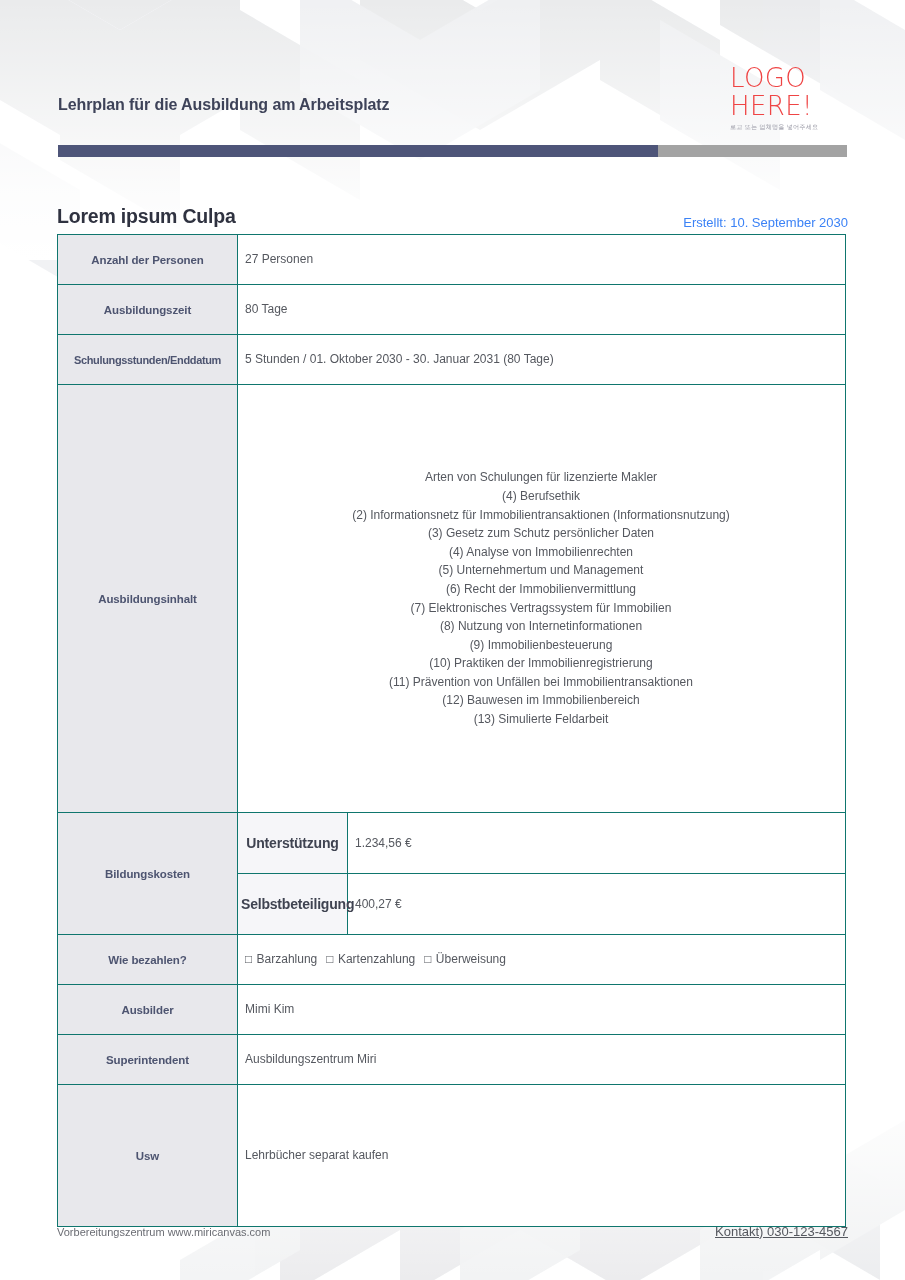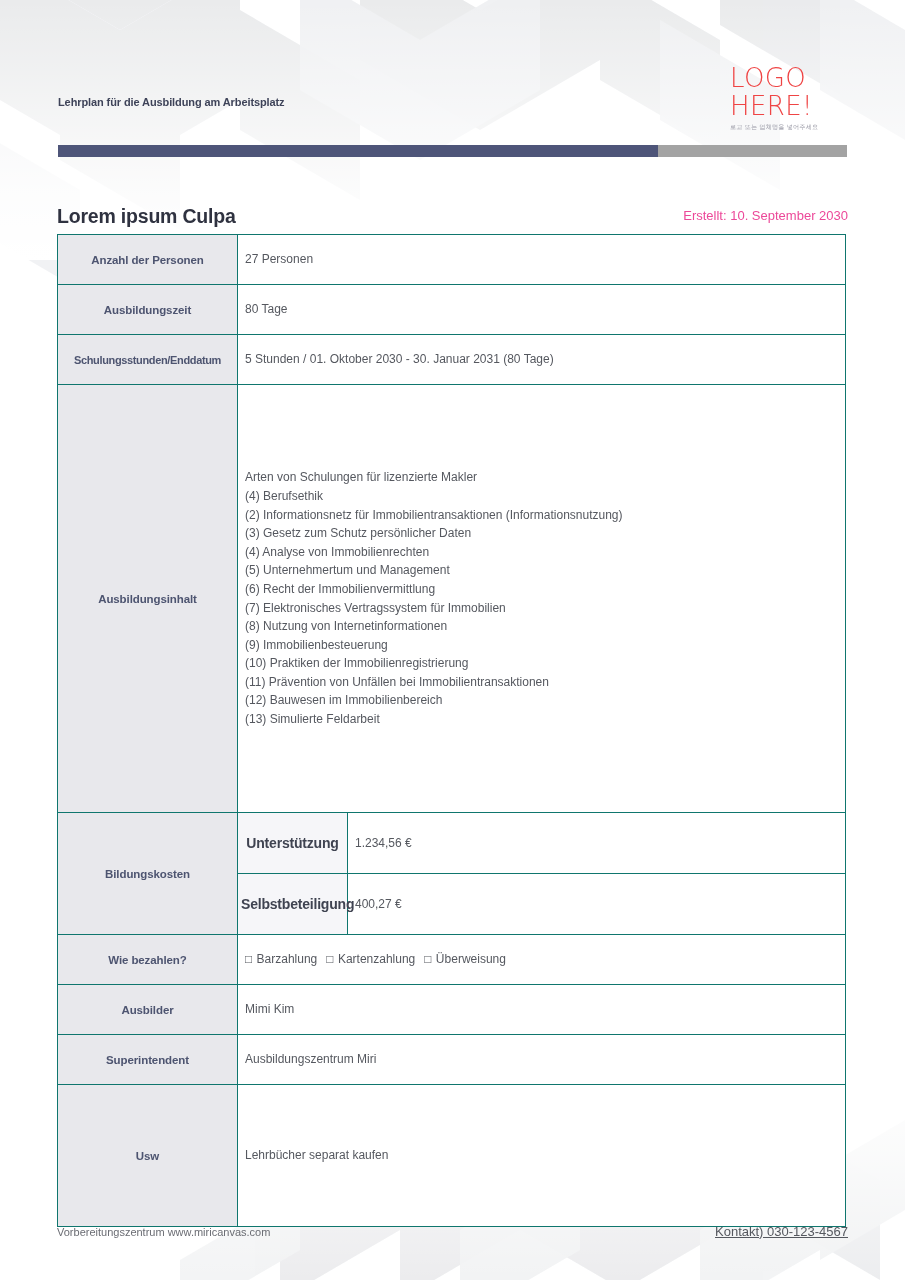--- a/index.html
+++ b/index.html
@@ -31,21 +31,21 @@
     left: 0; top: 0;
     width: 905px; height: 1280px;
     z-index: 2;
   }
 
   
   .header-title {
     position: absolute;
     left: 58px;
     top: 96px;
-    font-size: 11px;
+    font-size: 16px;
     font-weight: bold;
     color: #3e4359;
     letter-spacing: -0.1px;
     white-space: nowrap;
   }
 
   .logo-block {
     position: absolute;
     right: 57px;
     top: 64px;
@@ -87,23 +87,23 @@
     left: 57px;
     top: 205px;
     font-size: 19.5px;
     font-weight: bold;
     color: #2f3240;
     letter-spacing: -0.2px;
   }
   .doc-date {
     position: absolute;
     right: 57px;
-    top: 208px;
+    top: 215px;
     font-size: 13px;
-    color: #ec4899;
+    color: #3b82f6;
     white-space: nowrap;
   }
 
   
   .doc-table {
     position: absolute;
     left: 57px;
     top: 234px;
     width: 789px;
     border-collapse: collapse;
@@ -142,21 +142,21 @@
     padding: 8px 8px 8px 6px;
     line-height: 1.55;
   }
   td.val.pad-left { padding-left: 7px; }
 
   .row-h-short  { height: 50px; }
   .row-h-big    { height: 428px; }
   .row-h-cost   { height: 50px; }
   .row-h-usw    { height: 142px; }
 
-  .content-list { margin: 0; }
+  .content-list { margin: 0; text-align: center; }
   .content-list .cl-line {
     display: block;
     white-space: nowrap;
   }
 
   .pay-opts { white-space: nowrap; }
   .pay-opts .cbx { margin-right: 1px; font-size: 12px; }
   .pay-opts .opt { margin-right: 9px; }
 
   

